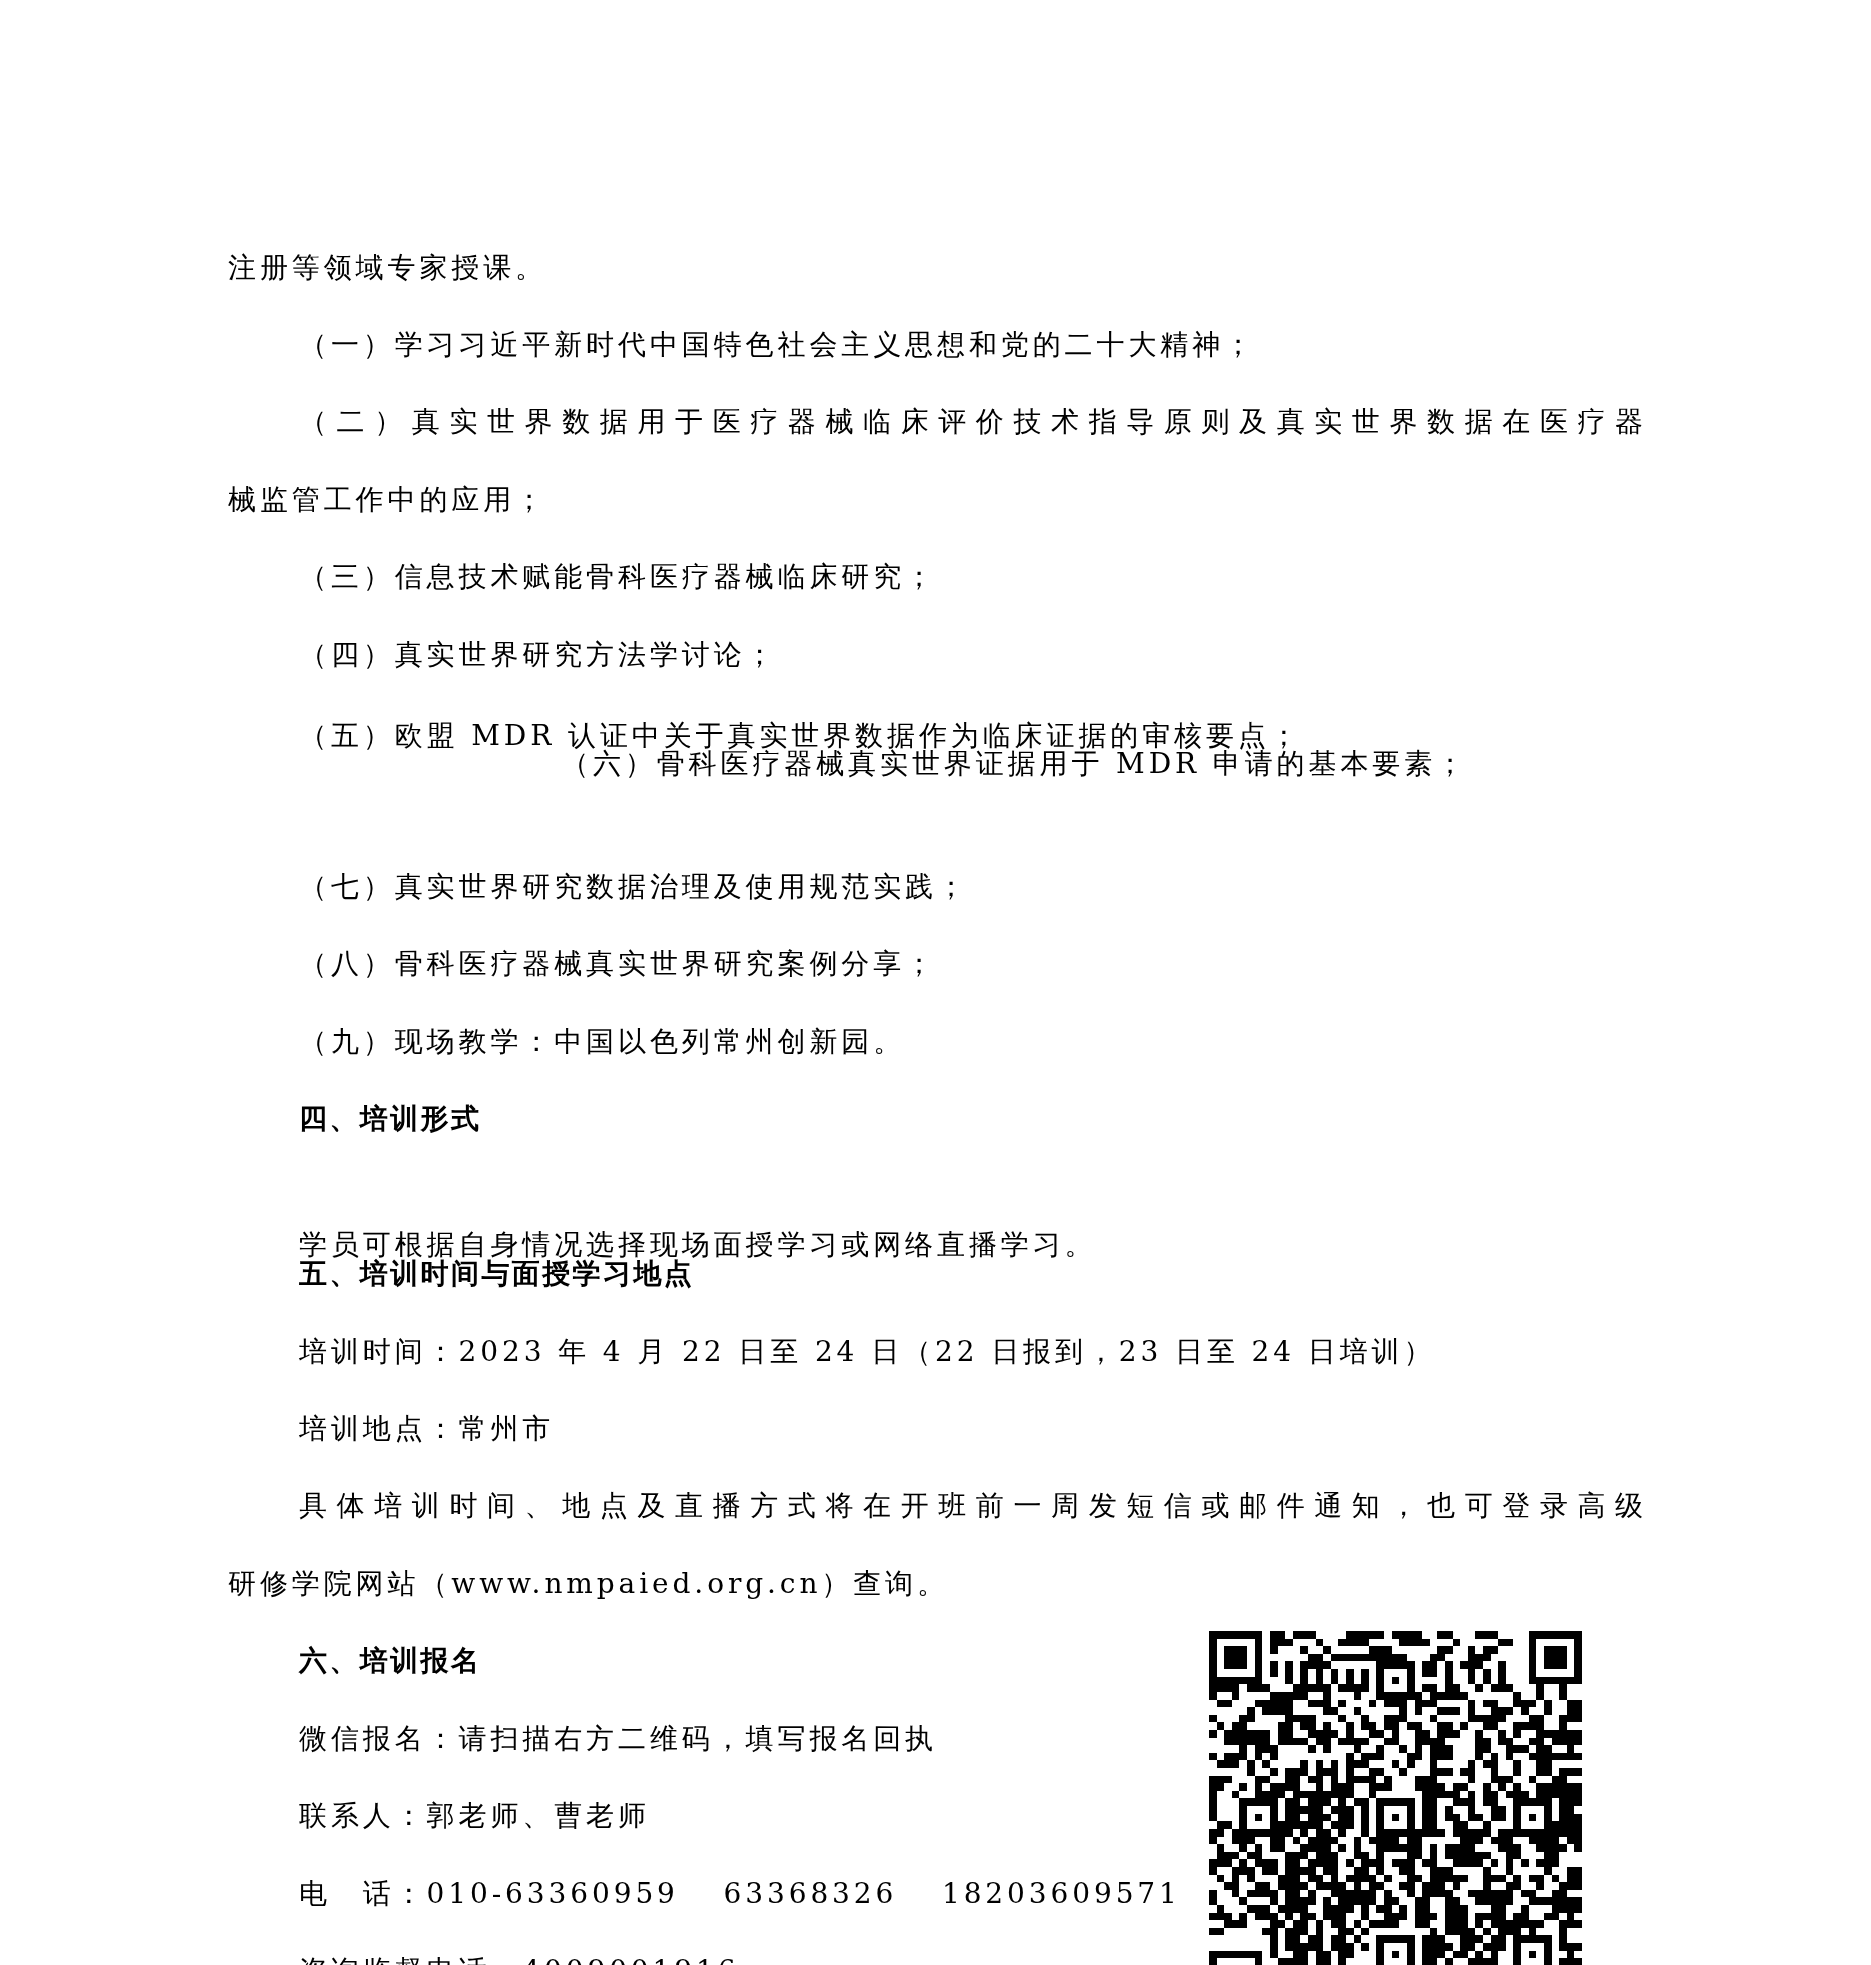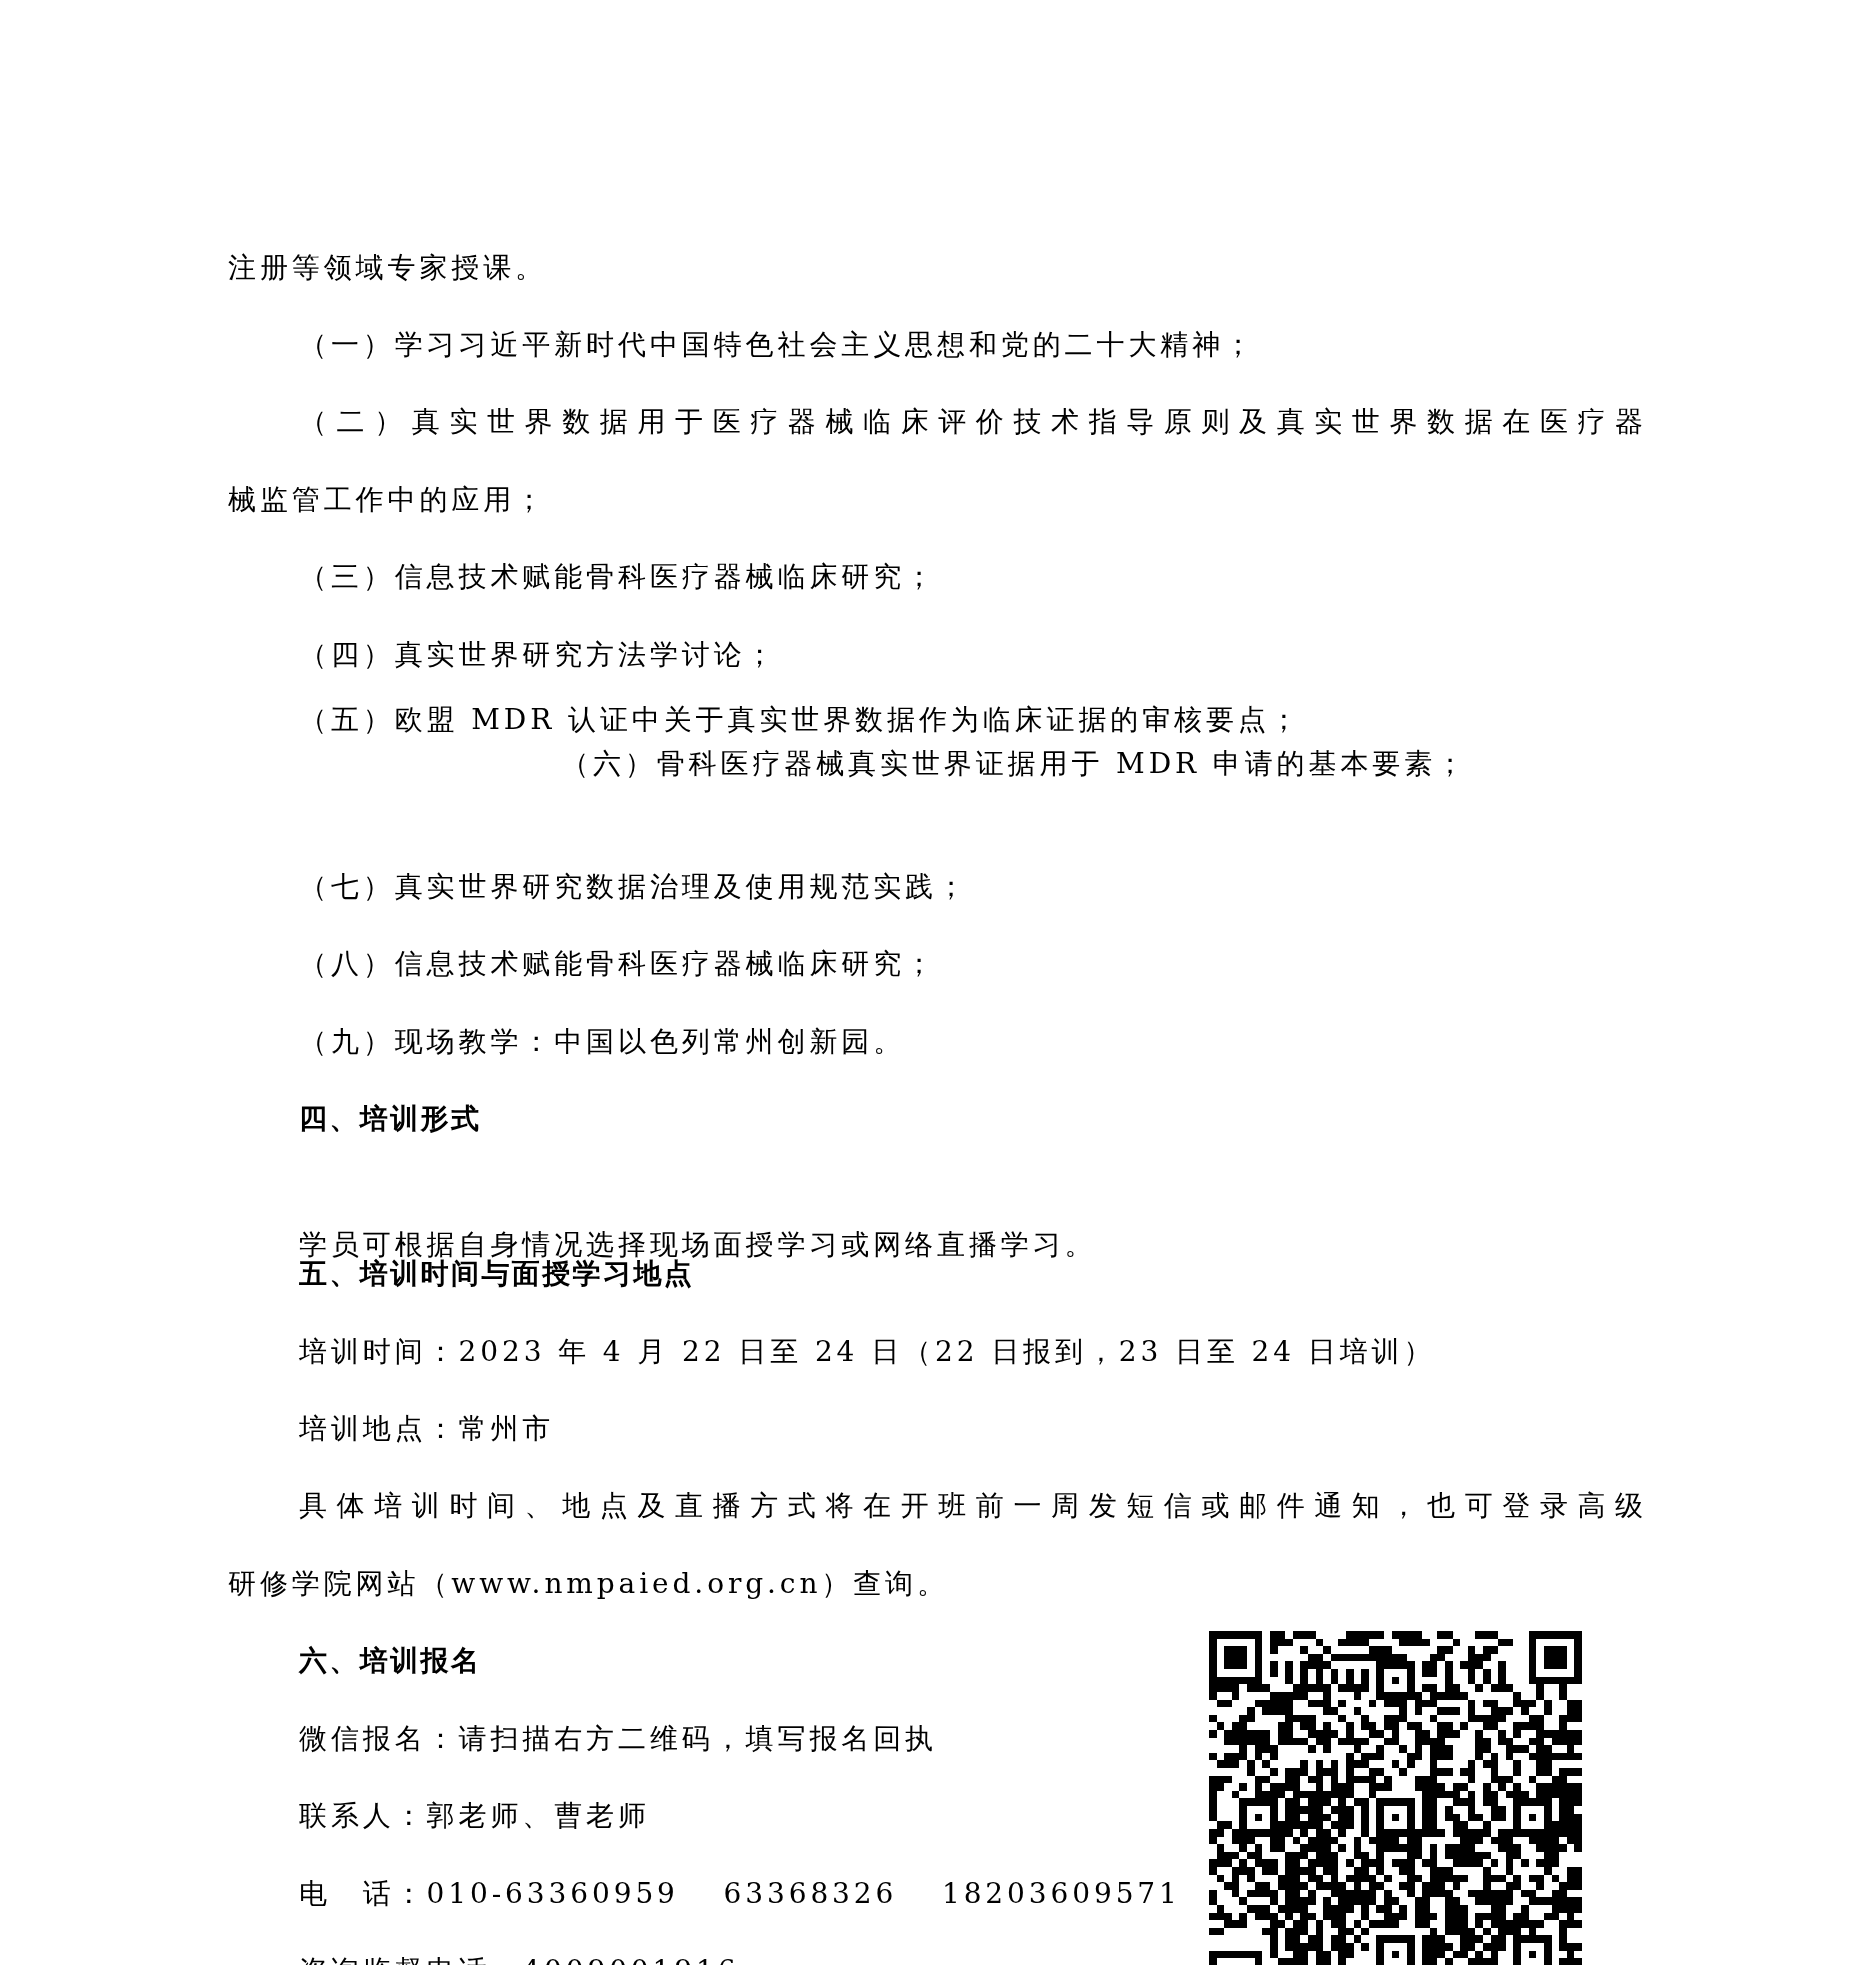--- a/index.html
+++ b/index.html
@@ -58,24 +58,24 @@
 
 <div class="page">
 
   <div class="line" style="top:246px;">注册等领域专家授课。</div>
 
   <div class="line indent" style="top:323px;">（一）学习习近平新时代中国特色社会主义思想和党的二十大精神；</div>
   <div class="line indent justify" style="top:400px;">（二）真实世界数据用于医疗器械临床评价技术指导原则及真实世界数据在医疗器</div>
   <div class="line" style="top:478px;">械监管工作中的应用；</div>
   <div class="line indent" style="top:555px;">（三）信息技术赋能骨科医疗器械临床研究；</div>
   <div class="line indent" style="top:633px;">（四）真实世界研究方法学讨论；</div>
-  <div class="line indent" style="top:698px;">（五）欧盟 MDR 认证中关于真实世界数据作为临床证据的审核要点；</div>
+  <div class="line indent" style="top:714px;">（五）欧盟 MDR 认证中关于真实世界数据作为临床证据的审核要点；</div>
   <div class="line indent" style="top:742px;text-align:center;">（六）骨科医疗器械真实世界证据用于 MDR 申请的基本要素；</div>
   <div class="line indent" style="top:865px;">（七）真实世界研究数据治理及使用规范实践；</div>
-  <div class="line indent" style="top:942px;">（八）信息技术赋能骨科医疗器械临床研究；</div>
+  <div class="line indent" style="top:942px;">（八）骨科医疗器械真实世界研究案例分享；</div>
   <div class="line indent" style="top:1020px;">（九）现场教学：中国以色列常州创新园。</div>
 
   <div class="line indent heading" style="top:1097px;">四、培训形式</div>
   <div class="line indent" style="top:1175px;margin-top:48px;">学员可根据自身情况选择现场面授学习或网络直播学习。</div>
 
   <div class="line indent heading" style="top:1252px;">五、培训时间与面授学习地点</div>
   <div class="line indent" style="top:1330px;">培训时间：2023 年 4 月 22 日至 24 日（22 日报到，23 日至 24 日培训）</div>
   <div class="line indent" style="top:1407px;">培训地点：常州市</div>
   <div class="line indent justify" style="top:1484px;">具体培训时间、地点及直播方式将在开班前一周发短信或邮件通知，也可登录高级</div>
   <div class="line" style="top:1562px;">研修学院网站（www.nmpaied.org.cn）查询。</div>

